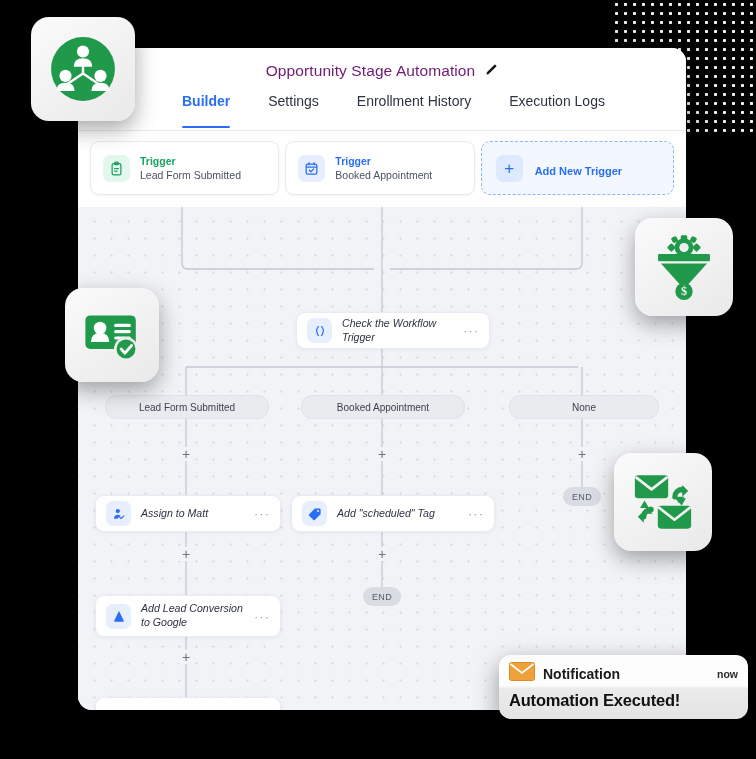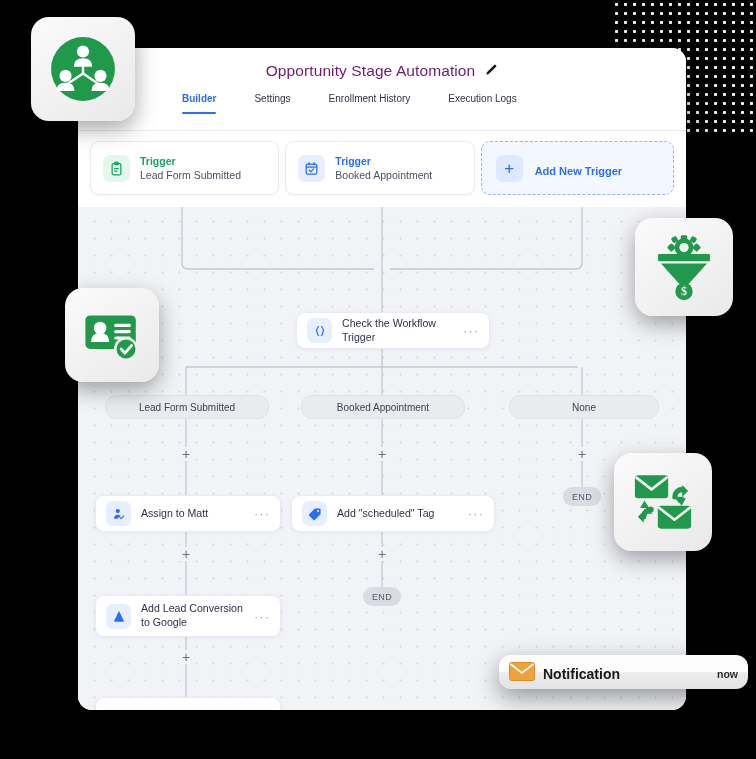--- a/index.html
+++ b/index.html
@@ -55,23 +55,23 @@
   .tabbar {
     height: 37px;
     display: flex;
     align-items: flex-start;
     padding-left: 104px;
     gap: 38px;
     border-bottom: 1px solid #e7eaf0;
     background: #fff;
   }
   .tab {
-    font-size: 10px;
+    font-size: 14px;
     color: #2d3342;
-    padding-bottom: 9px;
+    padding-bottom: 18px;
     position: relative;
     cursor: pointer;
     white-space: nowrap;
   }
   .tab.active { color: #2b6ef6; font-weight: 600; }
   .tab.active::after {
     content: "";
     position: absolute;
     left: 0; right: 0; bottom: -1px;
     height: 2.4px;
@@ -166,20 +166,21 @@
     position: absolute;
     background: #fff;
     border: 1px solid #e8ebf1;
     border-radius: 9px;
     display: flex;
     align-items: center;
     gap: 10px;
     padding: 0 10px;
     box-shadow: 0 1px 4px rgba(20,30,60,.06);
     cursor: pointer;
+    font-style: italic;
   }
   .node-icon {
     width: 25px; height: 25px;
     border-radius: 7px;
     background: #e7eefe;
     display: flex; align-items: center; justify-content: center;
     flex: 0 0 auto;
   }
   .node-text {
     font-size: 10.6px;
@@ -520,15 +521,16 @@
     <div class="toast-head">
       <span>
         <svg width="26" height="19" viewBox="0 0 26 19">
           <rect x="0.5" y="0.5" width="25" height="18" rx="2" fill="#efa13c" stroke="#d98c28"></rect>
           <path d="M1.5 2 L13 11 L24.5 2" fill="none" stroke="#ffffff" stroke-width="1.7"></path>
         </svg>
       </span>
       <span class="toast-title">Notification</span>
       <span class="toast-time">now</span>
     </div>
+    <div class="toast-body">Automation Executed!</div>
   </div>
 
 </div>
 
 </body></html>

